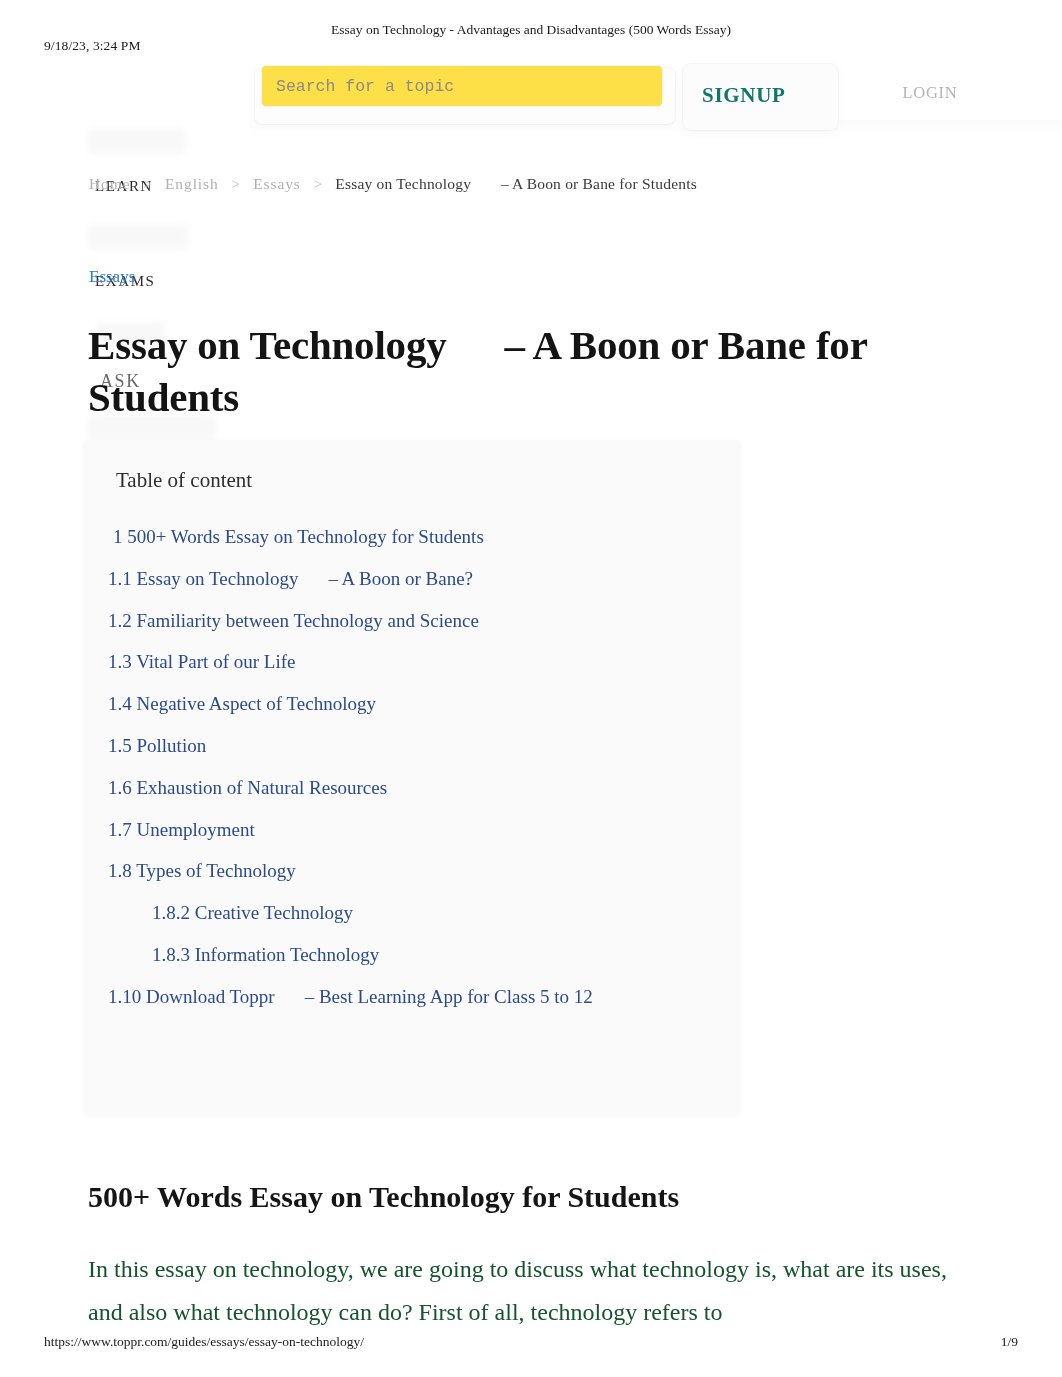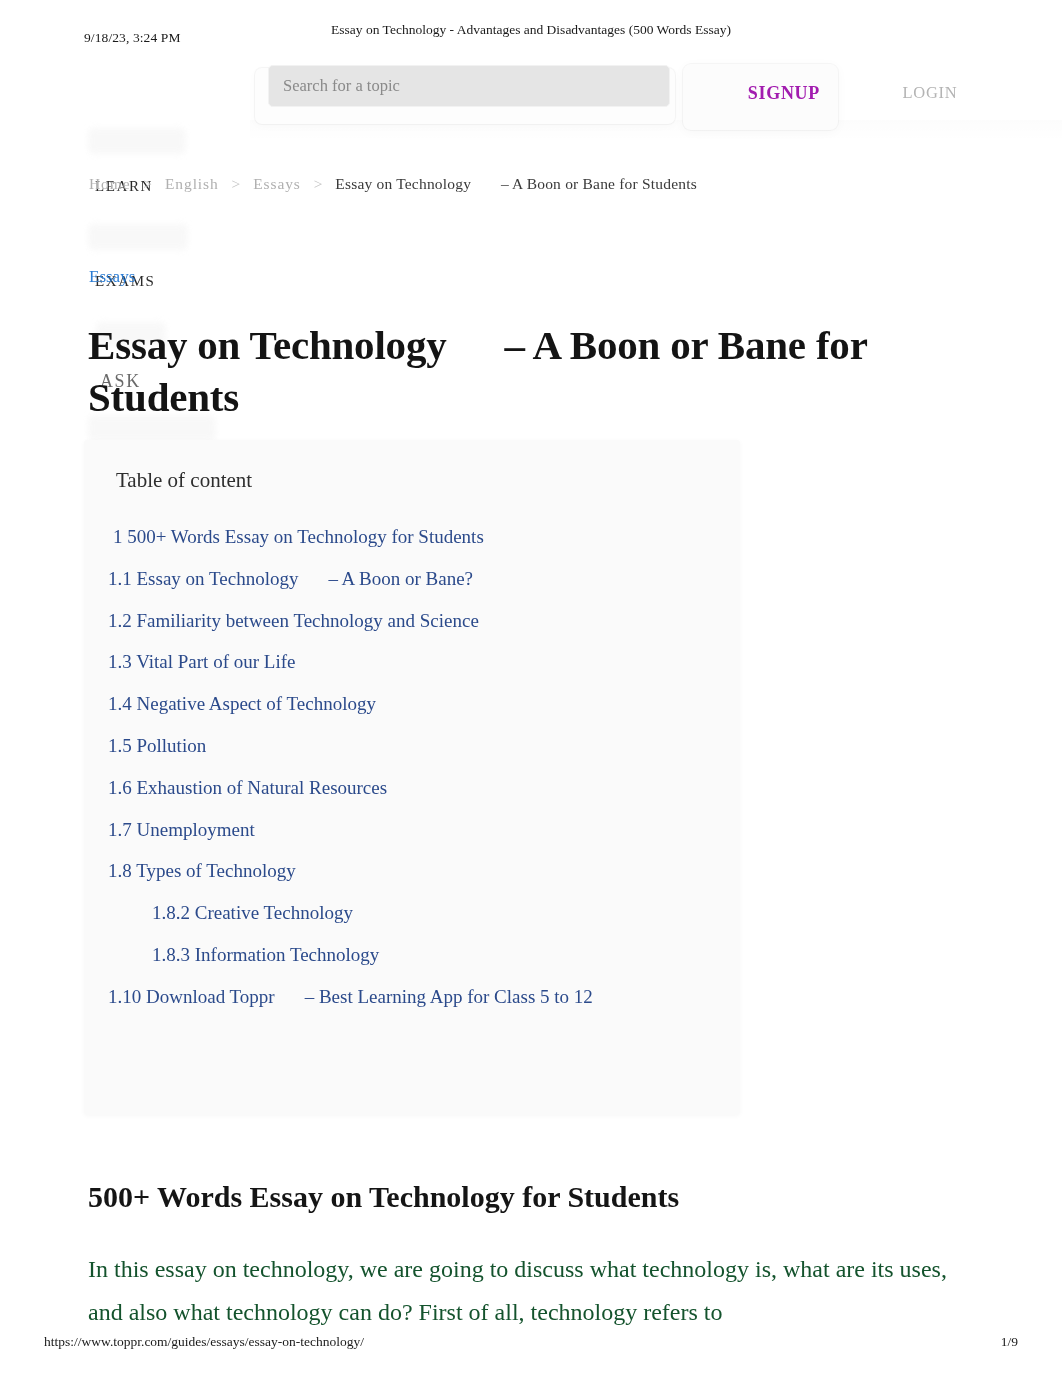--- a/index.html
+++ b/index.html
@@ -20,26 +20,25 @@
   .print-header {
     position: absolute;
     top: 22px;
     left: 0;
     width: 1062px;
     height: 22px;
   }
   .print-date {
     position: absolute;
     left: 44px;
-    top: 8px;
+    top: 16px;
     font-size: 13.5px;
     color: #1a1a1a;
     letter-spacing: .1px;
     white-space: nowrap;
-    margin-left: 40px;
   }
   .print-title {
     position: absolute;
     left: 0;
     top: 0;
     width: 1062px;
     text-align: center;
     font-size: 13.5px;
     color: #1a1a1a;
     white-space: nowrap;
@@ -58,29 +57,29 @@
     left: 0;
     top: 10px;
     width: 420px;
     height: 56px;
     background: #fdfdfd;
     border-radius: 7px;
     box-shadow: 0 0 0 1px rgba(0,0,0,0.035), 0 2px 10px rgba(0,0,0,0.025);
   }
   .search-input {
     position: absolute;
-    left: 13px;
+    left: 6px;
     top: 7px;
     width: 402px;
     height: 42px;
     border: 1px solid #f2f2f2;
     border-radius: 5px;
-    background: #e5e5e5;
+    background: #fde047;
     box-sizing: border-box;
-    font-family: Liberation Serif, serif;
+    font-family: Liberation Mono, monospace;
     font-size: 16.5px;
     color: #6f6f6f;
     padding: 0 14px;
     outline: none;
   }
   .search-input::placeholder { color: #8a8a8a; opacity: 1; }
 
   .signup-shell {
     position: absolute;
     left: 428px;
@@ -89,24 +88,24 @@
     height: 66px;
     background: #fcfcfc;
     border-radius: 8px;
     box-shadow: 0 0 0 1px rgba(0,0,0,0.03), 0 2px 12px rgba(0,0,0,0.03);
   }
   .signup-btn {
     position: absolute;
     left: 447px;
     top: 25px;
     width: 118px;
-    text-align: right;
-    font-size: 18px;
+    text-align: left;
+    font-size: 21px;
     letter-spacing: .7px;
-    color: #a21caf;
+    color: #0f766e;
     font-weight: 600;
     cursor: pointer;
   }
   .login-btn {
     position: absolute;
     left: 615px;
     top: 25px;
     width: 120px;
     text-align: center;
     font-size: 16.5px;

